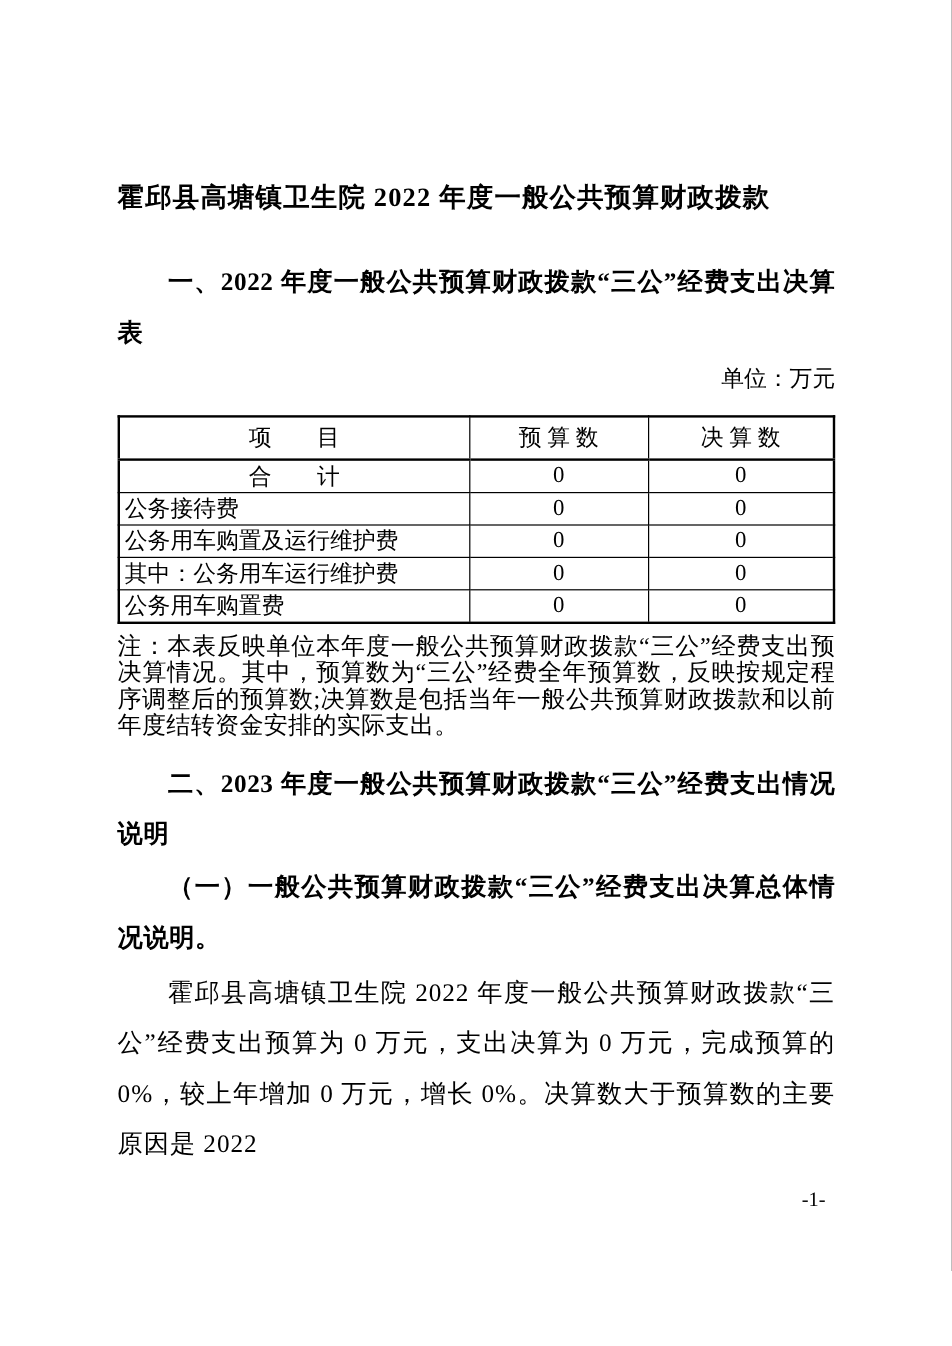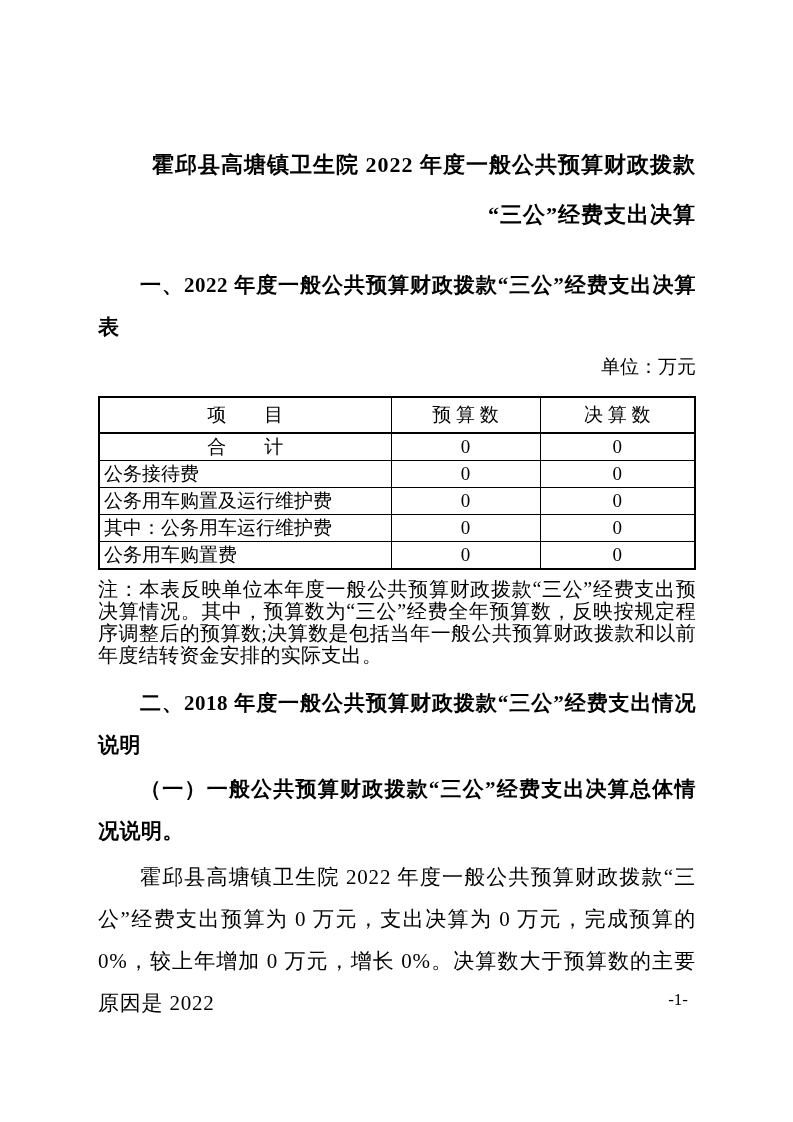--- a/index.html
+++ b/index.html
@@ -9,21 +9,21 @@
     position: relative;
     width: 793px;
     height: 1122px;
     margin: 0 auto;
     background: #ffffff;
     color: #000000;
     padding: 140px 97px 0 98px;
     overflow: hidden;
   }
   .doc-title {
-    text-align: right;
+    text-align: left;
     font-size: 22px;
     font-weight: bold;
     line-height: 50px;
     letter-spacing: 1px;
   }
   .heading {
     font-size: 21px;
     font-weight: bold;
     line-height: 42px;
     text-indent: 2em;
@@ -91,21 +91,20 @@
     font-size: 17px;
   }
 </style>
 </head>
 <body>
 
 <div class="page">
 
   <div class="doc-title">
     <div>霍邱县高塘镇卫生院 2022 年度一般公共预算财政拨款</div>
-    <div>“三公”经费支出决算</div>
   </div>
 
   <div class="heading section1-heading">一、2022 年度一般公共预算财政拨款“三公”经费支出决算表</div>
 
   <div class="unit-label">单位：万元</div>
 
   <table class="budget-table">
     <tbody>
         <tr class="header-row">
       <th class="col-item cell-center cell-bold">项　　目</th>
@@ -135,21 +134,21 @@
     <tr>
       <td class="item-indent2">公务用车购置费</td>
       <td class="cell-center">0</td>
       <td class="cell-center">0</td>
     </tr>
   </tbody>
     </table>
 
   <div class="table-note">注：本表反映单位本年度一般公共预算财政拨款“三公”经费支出预决算情况。其中，预算数为“三公”经费全年预算数，反映按规定程序调整后的预算数;决算数是包括当年一般公共预算财政拨款和以前年度结转资金安排的实际支出。</div>
 
-  <div class="heading section2-heading">二、2018 年度一般公共预算财政拨款“三公”经费支出情况说明</div>
+  <div class="heading section2-heading">二、2023 年度一般公共预算财政拨款“三公”经费支出情况说明</div>
 
   <div class="sub-heading">（一）一般公共预算财政拨款“三公”经费支出决算总体情况说明。</div>
 
   <div class="body-paragraph">霍邱县高塘镇卫生院 2022 年度一般公共预算财政拨款“三公”经费支出预算为 0 万元，支出决算为 0 万元，完成预算的 0%，较上年增加 0 万元，增长 0%。决算数大于预算数的主要原因是 2022</div>
 
   <div class="page-number">-1-</div>
 
 </div>
 
 </body></html>

